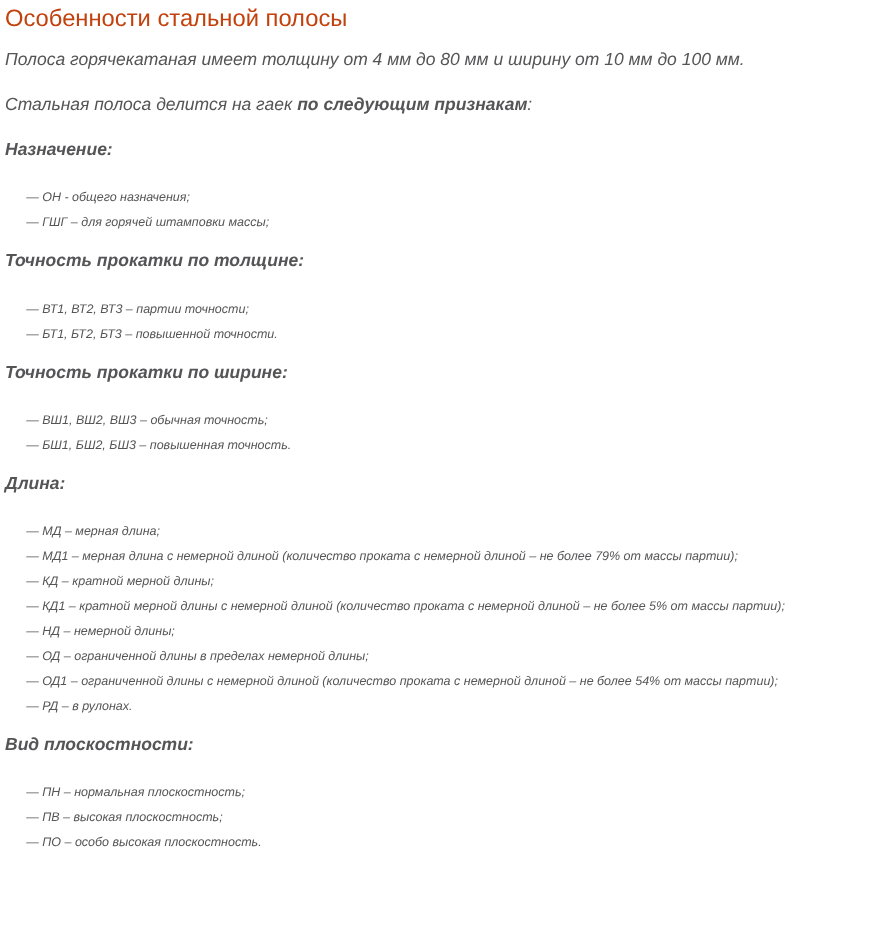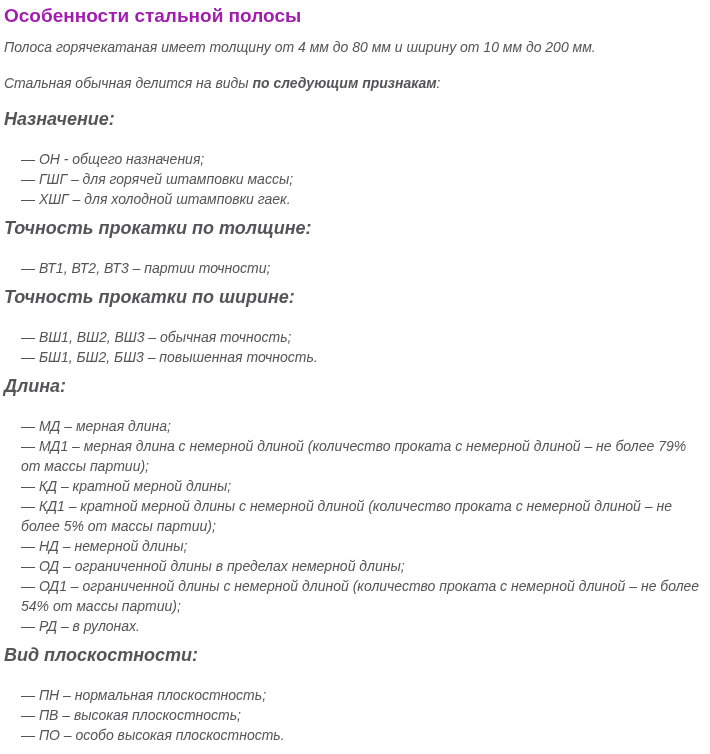--- a/index.html
+++ b/index.html
@@ -15,73 +15,73 @@
     color: #555557;
   }
   .page {
     padding: 4px 4px 0 4px;
     box-sizing: border-box;
     width: 710px;
   }
   .title {
     font-size: 19px;
     line-height: 23px;
-    font-weight: 700;
+    font-weight: 400;
     font-style: normal;
-    color: #a21caf;
+    color: #c2410c;
     margin: 0 0 10px 0;
   }
   .para {
     font-size: 14px;
     line-height: 20px;
     font-style: italic;
     margin: 0 0 16px 0;
   }
   .para strong {
     font-weight: 700;
   }
   .section-heading {
-    font-size: 18px;
+    font-size: 14px;
     line-height: 20px;
     font-style: italic;
     font-weight: 700;
     margin: 0 0 20px 0;
   }
   .item-list {
     margin: 0 0 9px 0;
     padding-left: 17px;
   }
   .list-item {
-    font-size: 14px;
+    font-size: 10px;
     line-height: 20px;
     font-style: italic;
     margin: 0;
   }
 </style>
 </head>
 <body>
 
 <div class="page">
 
   <h2 class="title">Особенности стальной полосы</h2>
 
-  <p class="para">Полоса горячекатаная имеет толщину от 4 мм до 80 мм и ширину от 10 мм до 200 мм.</p>
+  <p class="para">Полоса горячекатаная имеет толщину от 4 мм до 80 мм и ширину от 10 мм до 100 мм.</p>
 
-  <p class="para"><span>Стальная обычная делится на виды </span><strong>по следующим признакам</strong><span>:</span></p>
+  <p class="para"><span>Стальная полоса делится на гаек </span><strong>по следующим признакам</strong><span>:</span></p>
 
   <p class="section-heading">Назначение:</p>
   <div class="item-list">
     <div class="list-item">— ОН - общего назначения;</div>
     <div class="list-item">— ГШГ – для горячей штамповки массы;</div>
-    <div class="list-item">— ХШГ – для холодной штамповки гаек.</div>
   </div>
 
   <p class="section-heading">Точность прокатки по толщине:</p>
   <div class="item-list">
     <div class="list-item">— ВТ1, ВТ2, ВТ3 – партии точности;</div>
+    <div class="list-item">— БТ1, БТ2, БТ3 – повышенной точности.</div>
   </div>
 
   <p class="section-heading">Точность прокатки по ширине:</p>
   <div class="item-list">
     <div class="list-item">— ВШ1, ВШ2, ВШ3 – обычная точность;</div>
     <div class="list-item">— БШ1, БШ2, БШ3 – повышенная точность.</div>
   </div>
 
   <p class="section-heading">Длина:</p>
   <div class="item-list">

